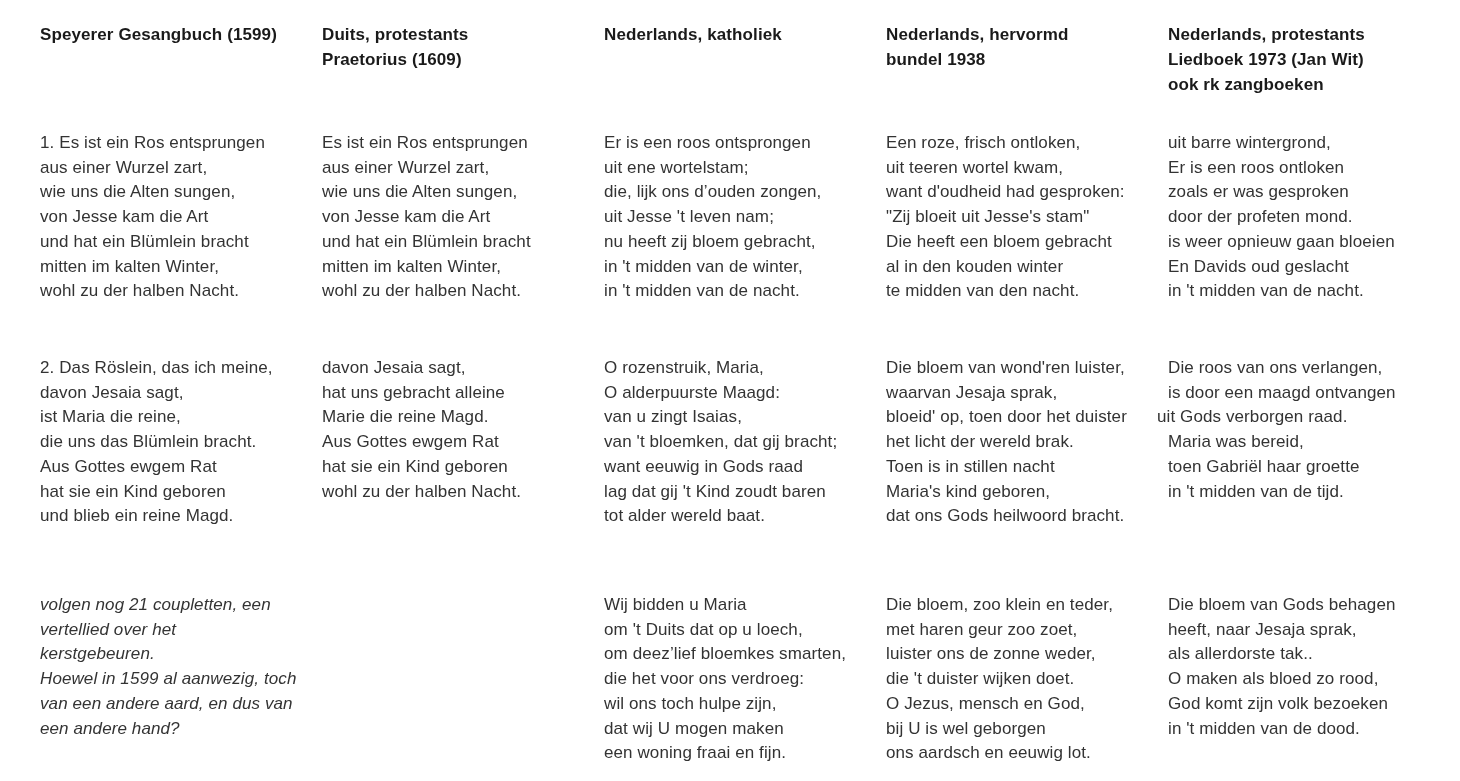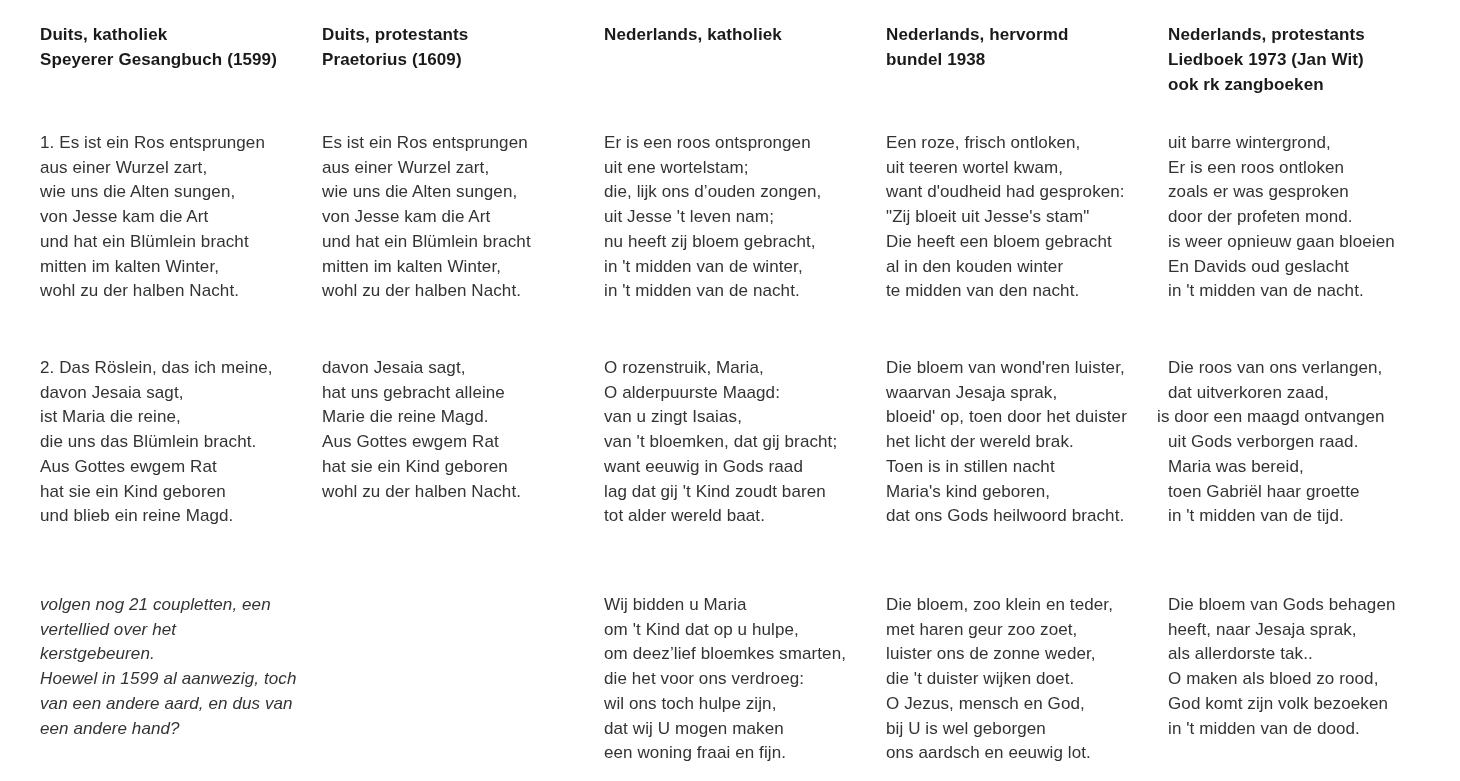--- a/index.html
+++ b/index.html
@@ -45,21 +45,20 @@
   
   .cell[data-col="5"][data-row="3"] .line:nth-child(3) {
     margin-left: -11px;
   }
 </style>
 </head>
 <body>
 
 <div class="grid">
     <div class="cell" data-col="1" data-row="1">
-      <div class="header-line">Duits, katholiek</div>
       <div class="header-line">Speyerer Gesangbuch (1599)</div>
     </div>
     <div class="cell" data-col="2" data-row="1">
       <div class="header-line">Duits, protestants</div>
       <div class="header-line">Praetorius (1609)</div>
     </div>
     <div class="cell" data-col="3" data-row="1">
       <div class="header-line">Nederlands, katholiek</div>
     </div>
     <div class="cell" data-col="4" data-row="1">
@@ -146,39 +145,38 @@
       <div class="line">Die bloem van wond'ren luister,</div>
       <div class="line">waarvan Jesaja sprak,</div>
       <div class="line">bloeid' op, toen door het duister</div>
       <div class="line">het licht der wereld brak.</div>
       <div class="line">Toen is in stillen nacht</div>
       <div class="line">Maria's kind geboren,</div>
       <div class="line">dat ons Gods heilwoord bracht.</div>
     </div>
     <div class="cell verse" data-col="5" data-row="3">
       <div class="line">Die roos van ons verlangen,</div>
-      <div class="line">dat uitverkoren zaad,</div>
       <div class="line">is door een maagd ontvangen</div>
       <div class="line">uit Gods verborgen raad.</div>
       <div class="line">Maria was bereid,</div>
       <div class="line">toen Gabriël haar groette</div>
       <div class="line">in 't midden van de tijd.</div>
     </div>
     <div class="cell note" data-col="1" data-row="4">
       <div class="line">volgen nog 21 coupletten, een</div>
       <div class="line">vertellied over het</div>
       <div class="line">kerstgebeuren.</div>
       <div class="line">Hoewel in 1599 al aanwezig, toch</div>
       <div class="line">van een andere aard, en dus van</div>
       <div class="line">een andere hand?</div>
     </div>
     <div class="cell verse" data-col="2" data-row="4"></div>
     <div class="cell verse" data-col="3" data-row="4">
       <div class="line">Wij bidden u Maria</div>
-      <div class="line">om 't Kind dat op u hulpe,</div>
+      <div class="line">om 't Duits dat op u loech,</div>
       <div class="line">om deez’lief bloemkes smarten,</div>
       <div class="line">die het voor ons verdroeg:</div>
       <div class="line">wil ons toch hulpe zijn,</div>
       <div class="line">dat wij U mogen maken</div>
       <div class="line">een woning fraai en fijn.</div>
     </div>
     <div class="cell verse" data-col="4" data-row="4">
       <div class="line">Die bloem, zoo klein en teder,</div>
       <div class="line">met haren geur zoo zoet,</div>
       <div class="line">luister ons de zonne weder,</div>

